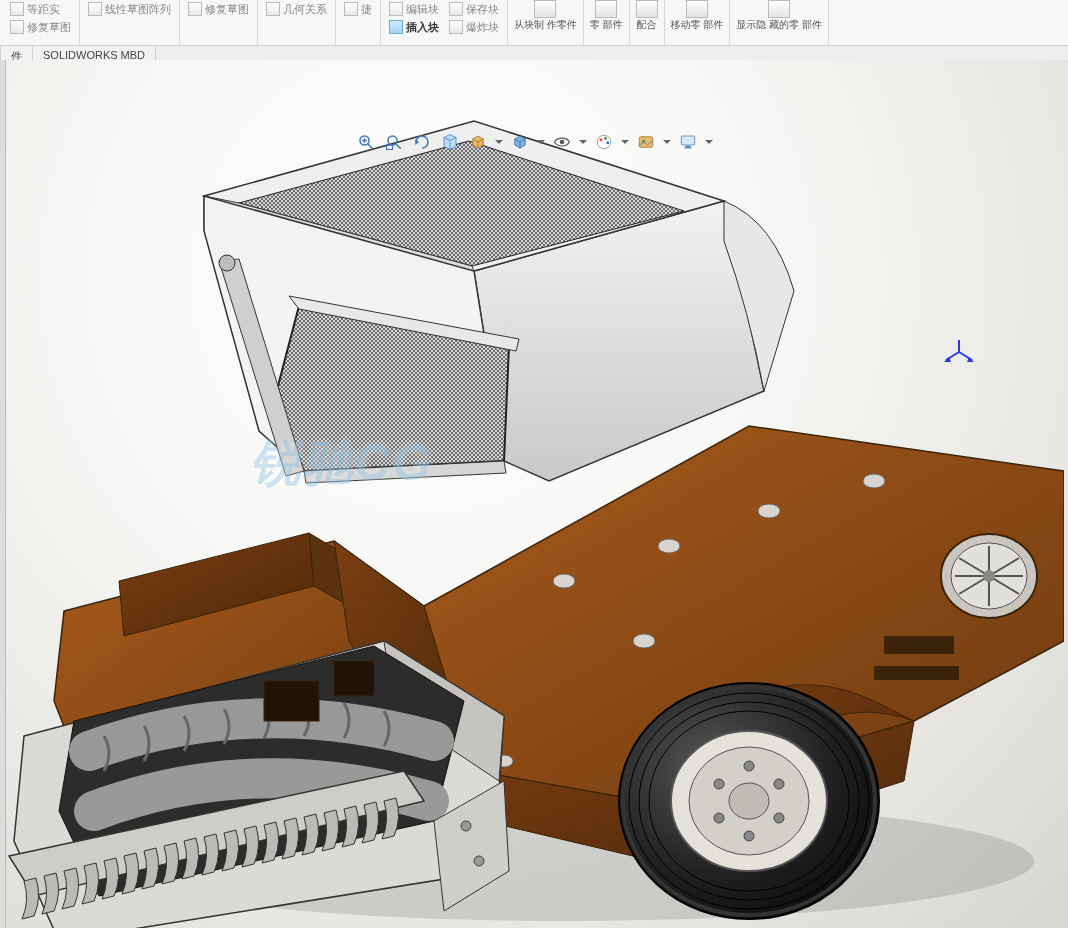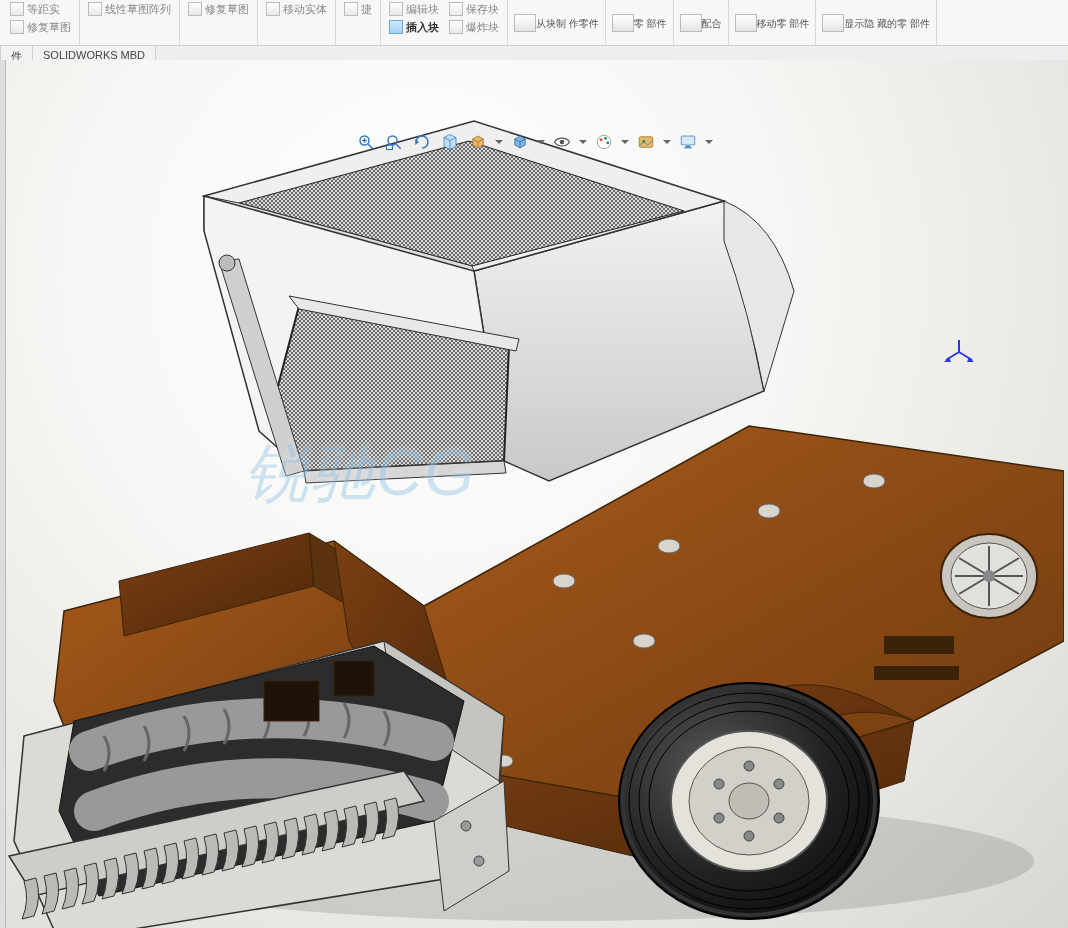--- a/index.html
+++ b/index.html
@@ -26,21 +26,21 @@
     height: 18px; line-height: 14px; white-space: nowrap;
     cursor: default;
   }
   .ribbon-btn.active { color: #333; cursor: pointer; font-weight: bold; }
   .ribbon-btn .ic {
     width: 14px; height: 14px; border: 1px solid #bbb;
     background: linear-gradient(#fff,#e8e8e8);
     display: inline-block; flex: 0 0 14px;
   }
   .ribbon-big {
-    display: flex; flex-direction: row; align-items: center;
+    display: flex; flex-direction: column; align-items: center;
     justify-content: flex-start; padding: 0 6px; color: #555;
     border-right: 1px solid #d8d8d8; cursor: pointer;
     min-width: 34px;
   }
   .ribbon-big .ic {
     width: 22px; height: 18px; border: 1px solid #bbb;
     background: linear-gradient(#fff,#e4e4e4);
   }
   .ribbon-big .lbl { font-size: 10px; text-align: center; line-height: 11px; margin-top: 1px; }
 
@@ -82,22 +82,22 @@
   .viewport {
     position: absolute; left: 0; top: 60px; right: 0; bottom: 0;
     background: radial-gradient(circle at 40% 25%, #ffffff 0%, #f6f6f4 40%, #e9e8e4 70%, #d8d6d0 100%);
     overflow: hidden;
   }
   .viewport-border-left {
     position: absolute; left: 0; top: 0; bottom: 0; width: 6px;
     background: #ddd; border-right: 1px solid #bbb;
   }
   .watermark {
-    position: absolute; left: 244px; top: 370px;
-    font-size: 64px; font-weight: 400; font-style: italic;
+    position: absolute; left: 250px; top: 370px;
+    font-size: 50px; font-weight: 700; font-style: italic;
     color: rgba(120,180,220,0.35); letter-spacing: 2px;
     pointer-events: none; z-index: 15;
     text-shadow: 0 0 6px rgba(255,255,255,0.4);
   }
   .triad {
     position: absolute; right: 92px; top: 278px; z-index: 16;
     pointer-events: none;
   }
 
   
@@ -142,21 +142,21 @@
           <span class="ic"></span>
           <span>修复草图</span>
         </div>
     </div>
   </div>
 
   <div class="ribbon-group">
     <div class="ribbon-row">
       <div class="ribbon-btn">
           <span class="ic"></span>
-          <span>移动实体</span>
+          <span>几何关系</span>
         </div>
     </div>
   </div>
 
   <div class="ribbon-group">
     <div class="ribbon-row">
       <div class="ribbon-btn">
           <span class="ic"></span>
           <span>捷</span>
         </div>

